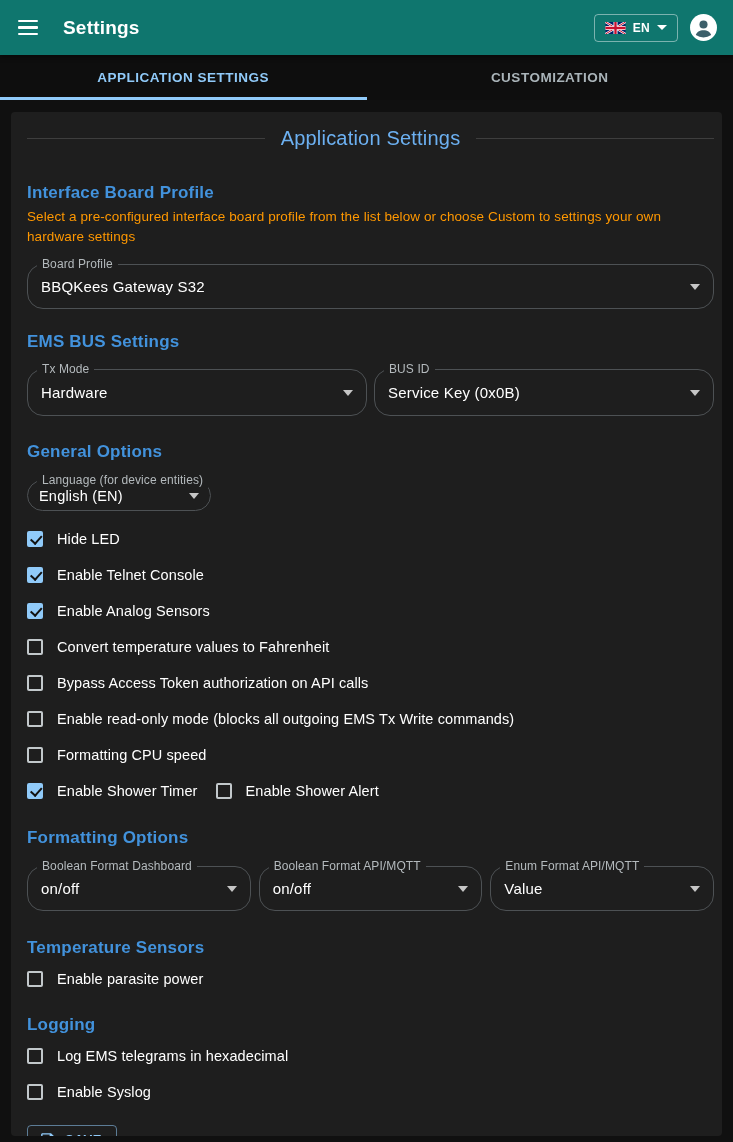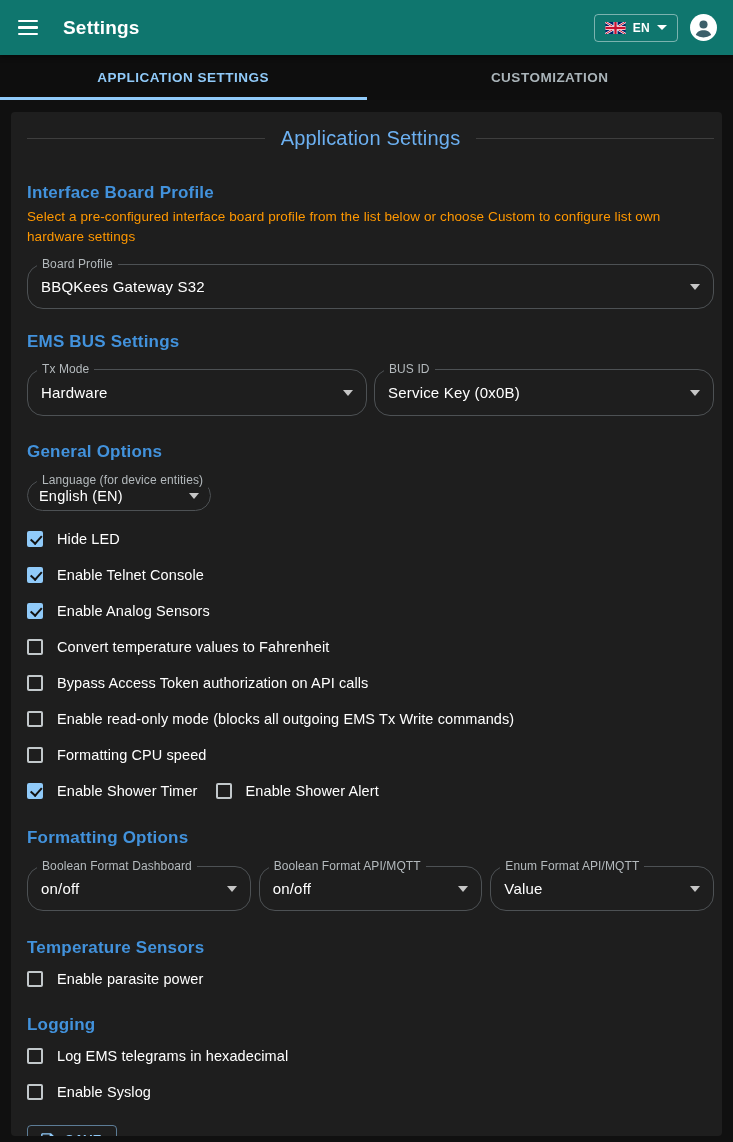--- a/index.html
+++ b/index.html
@@ -134,21 +134,21 @@
 <div class="paper">
 
   <div class="title-row">
     <span class="line"></span>
     <span class="page-title">Application Settings</span>
     <span class="line"></span>
   </div>
 
   
   <h2 class="section s-interface">Interface Board Profile</h2>
-  <div class="warning-text">Select a pre-configured interface board profile from the list below or choose Custom to configure list own hardware settings</div>
+  <div class="warning-text">Select a pre-configured interface board profile from the list below or choose Custom to settings your own hardware settings</div>
   <div class="sel sel-board">
     <span class="lbl">Board Profile</span>
     <span class="val">BBQKees Gateway S32</span>
     <span class="arrow-icon"></span>
   </div>
 
   
   <h2 class="section s-ems">EMS BUS Settings</h2>
   <div class="bus-row">
     <div class="sel">

